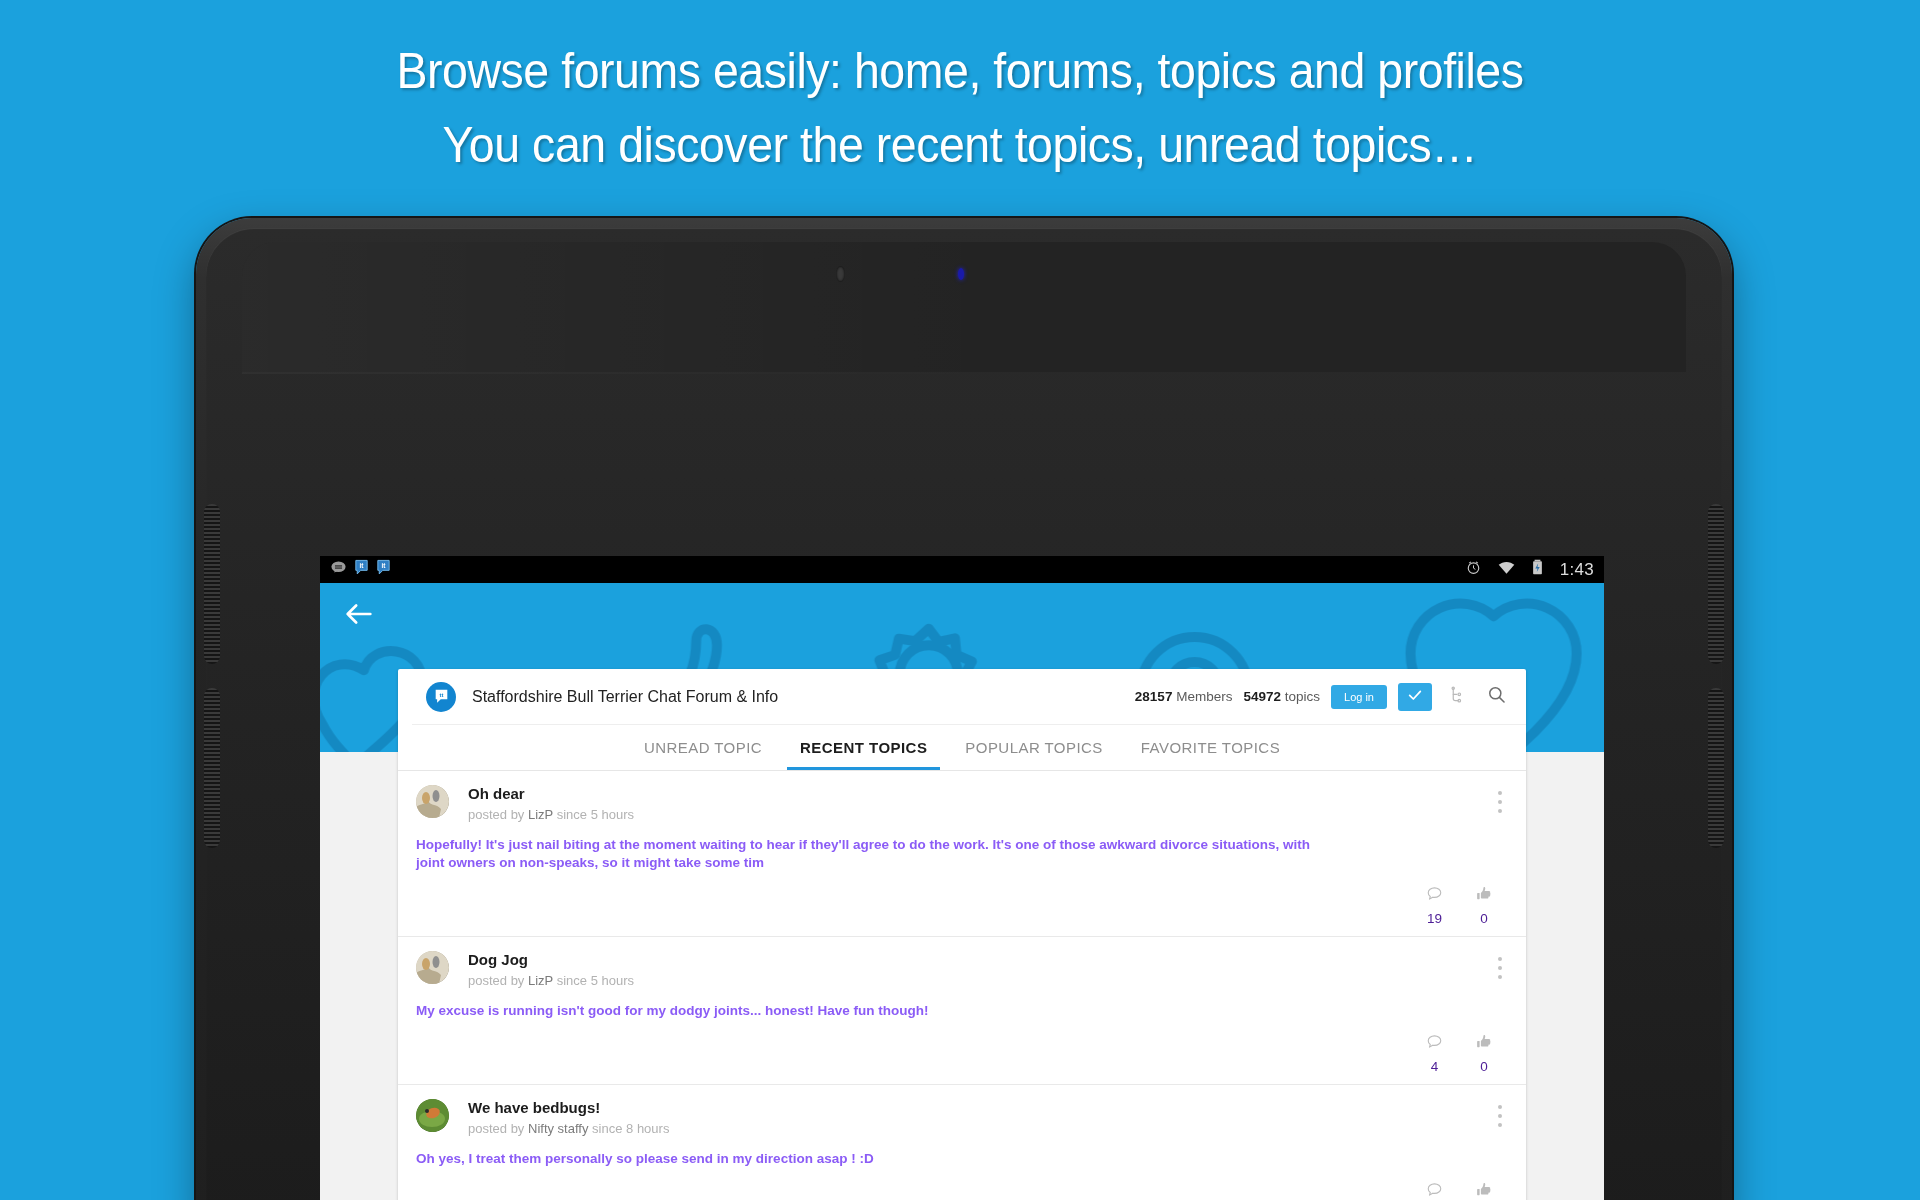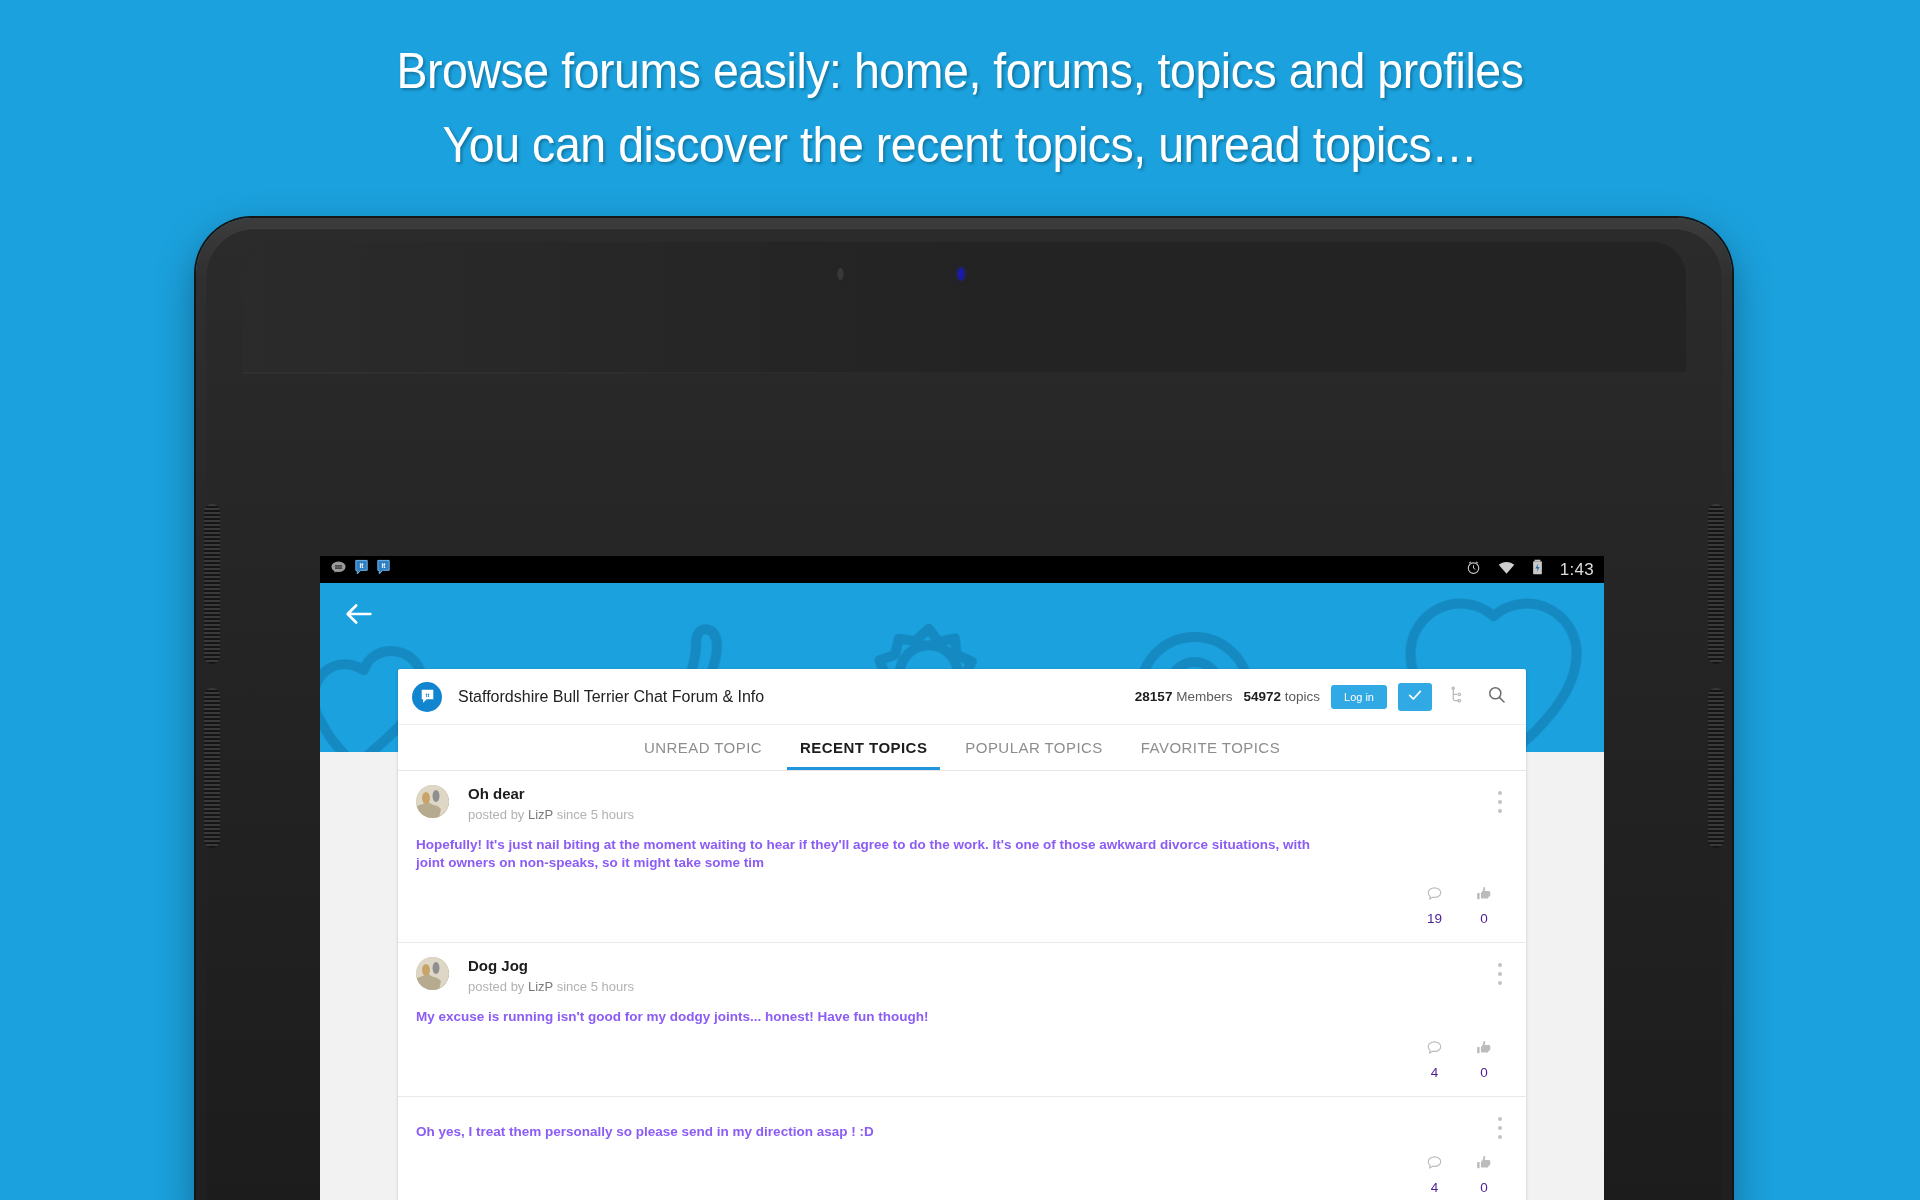--- a/index.html
+++ b/index.html
@@ -126,20 +126,21 @@
     background:#ffffff;
     box-shadow: 0 1px 3px rgba(0,0,0,0.22);
     border-radius: 2px;
     overflow: hidden;
     height: 620px;
   }
   .card-head {
     display:flex; align-items:center;
     height:56px; padding: 0 16px 0 14px;
     border-bottom:1px solid #eeeeee;
+    margin-left:14px;
   }
   .forum-avatar {
     width:30px; height:30px; border-radius:50%;
     background:#1285d0; display:flex; align-items:center; justify-content:center;
     flex:0 0 auto;
   }
   .forum-title {
     margin-left:16px; font-size:16px; color:#222; font-weight:400;
     white-space:nowrap;
   }
@@ -175,21 +176,21 @@
   }
   .tab.active { color:#1d1d1d; font-weight:700; }
   .tab.active::after {
     content:""; position:absolute; left:6px; right:6px; bottom:0;
     height:3px; background:#2196dd;
   }
 
   
   .topics { background:#fff; }
   .topic {
-    padding: 13px 18px 16px 18px;
+    padding: 13px 18px 10px 18px;
     border-bottom:1px solid #e9e9e9;
     position:relative;
   }
   .topic-head { display:flex; align-items:flex-start; }
   .avatar {
     width:33px; height:33px; border-radius:50%;
     flex:0 0 auto; margin-top:1px;
     background:#cdc8bc; overflow:hidden;
     box-shadow: inset 0 0 0 1px rgba(0,0,0,0.05);
   }
@@ -477,20 +478,38 @@
                 </span>
               </div>
               <span class="kebab">
                   <i></i>
                   <i></i>
                   <i></i>
                 </span>
             </div>
 
             <div class="topic">
+              <div class="topic-head">
+                <span class="avatar av2">
+                  <svg width="33" height="33" viewBox="0 0 33 33">
+                      <circle cx="16.5" cy="16.5" r="16.5" fill="#5d8c33"></circle>
+                      <ellipse cx="16" cy="20" rx="13" ry="8" fill="#7aa845"></ellipse>
+                      <ellipse cx="17" cy="14" rx="7" ry="5" fill="#d07a37" transform="rotate(-20 17 14)"></ellipse>
+                      <circle cx="11" cy="12" r="2" fill="#2b2b2b"></circle>
+                    </svg>
+                </span>
+                <div class="t-text">
+                  <div class="t-title">We have bedbugs!</div>
+                  <div class="t-meta">
+                    <span>posted by</span>
+                    <span class="author">Nifty staffy</span>
+                    <span>since 8 hours</span>
+                  </div>
+                </div>
+              </div>
               <div class="t-body">Oh yes, I treat them personally so please send in my direction asap ! :D</div>
               <div class="t-foot">
                 <span class="counter">
                   <span>
                     <svg width="15" height="15" viewBox="0 0 24 24">
                         <path d="M12 3c5.5 0 10 3.4 10 7.6S17.5 18.2 12 18.2c-1 0-2-.1-3-.3L4 21l1.2-4.1C3.2 15.4 2 13.1 2 10.6 2 6.4 6.5 3 12 3z" fill="none" stroke="#bcbcbc" stroke-width="1.8" stroke-linejoin="round"></path>
                       </svg>
                   </span>
                   <span>4</span>
                 </span>

